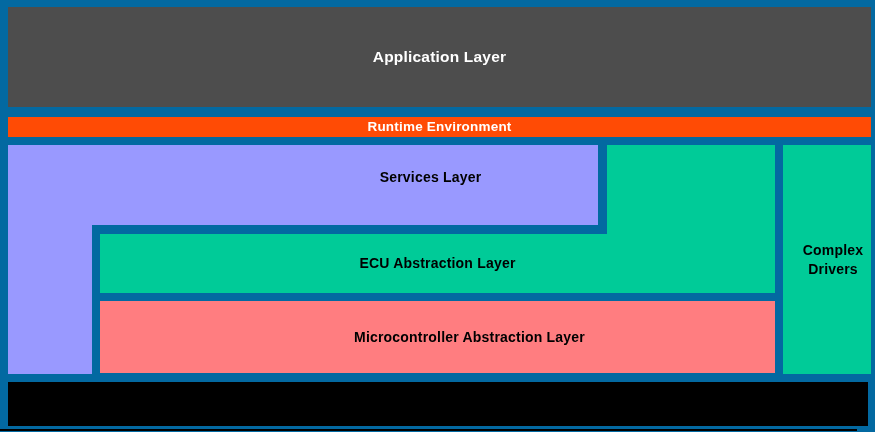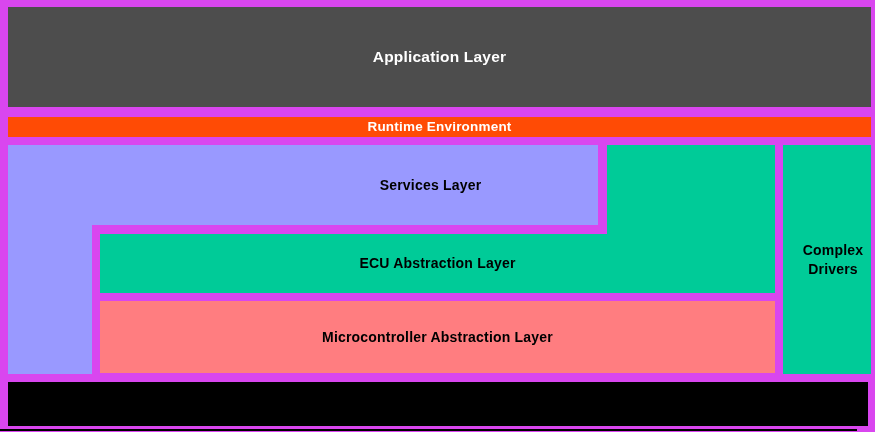--- a/index.html
+++ b/index.html
@@ -1,20 +1,20 @@
 <!DOCTYPE html>
 <html><head>
 <meta charset="utf-8">
 <style>
   html, body { margin: 0; padding: 0; background: #ffffff; }
   .stage {
     position: relative;
     width: 875px;
     height: 432px;
-    background: #d946ef;
+    background: #0369a1;
     font-family: "Liberation Sans", "DejaVu Sans", sans-serif;
     overflow: hidden;
   }
   .box { position: absolute; }
   .lbl {
     position: absolute;
     display: flex;
     align-items: center;
     justify-content: center;
     text-align: center;
@@ -27,28 +27,28 @@
   .lbl-lg { font-size: 15.5px; }
   .lbl-sm { font-size: 13.5px; }
 
   
   #app-box       { left: 8px;   top: 7px;   width: 863px; height: 100px; }
   #app-label     { left: 8px;   top: 7px;   width: 863px; height: 100px; }
   #rte-box       { left: 8px;   top: 117px; width: 863px; height: 20px; }
   #rte-label     { left: 8px;   top: 117px; width: 863px; height: 20px; }
   #services-col  { left: 8px;   top: 145px; width: 84px;  height: 229px; }
   #services-bar  { left: 8px;   top: 145px; width: 590px; height: 80px; }
-  #services-label{ left: 8px;   top: 145px; width: 845px; height: 80px; }
+  #services-label{ left: 8px;   top: 137px; width: 845px; height: 80px; }
   #ecu-col       { left: 607px; top: 145px; width: 168px; height: 148px; }
   #ecu-bar       { left: 100px; top: 234px; width: 675px; height: 59px; }
   #ecu-label     { left: 100px; top: 234px; width: 675px; height: 59px; text-align: right; }
   #cdrv-box      { left: 783px; top: 145px; width: 88px;  height: 229px; }
   #cdrv-label    { left: 783px; top: 145px; width: 88px;  height: 229px; }
   #mcal-box      { left: 100px; top: 301px; width: 675px; height: 72px; }
-  #mcal-label    { left: 100px; top: 301px; width: 675px; height: 72px; }
+  #mcal-label    { left: 100px; top: 301px; width: 675px; height: 72px; padding-left: 32px; }
   #mcu-box       { left: 8px;   top: 382px; width: 860px; height: 44px; }
   #mcu-label     { left: 8px;   top: 382px; width: 860px; height: 44px; }
   #baseline      { left: 0px;   top: 429px; width: 857px; height: 2px; background: #000000; }
 </style>
 </head>
 <body>
 
 <div class="stage">
 
   <div class="box" id="app-box" style="background: rgb(77, 77, 77);"></div>

